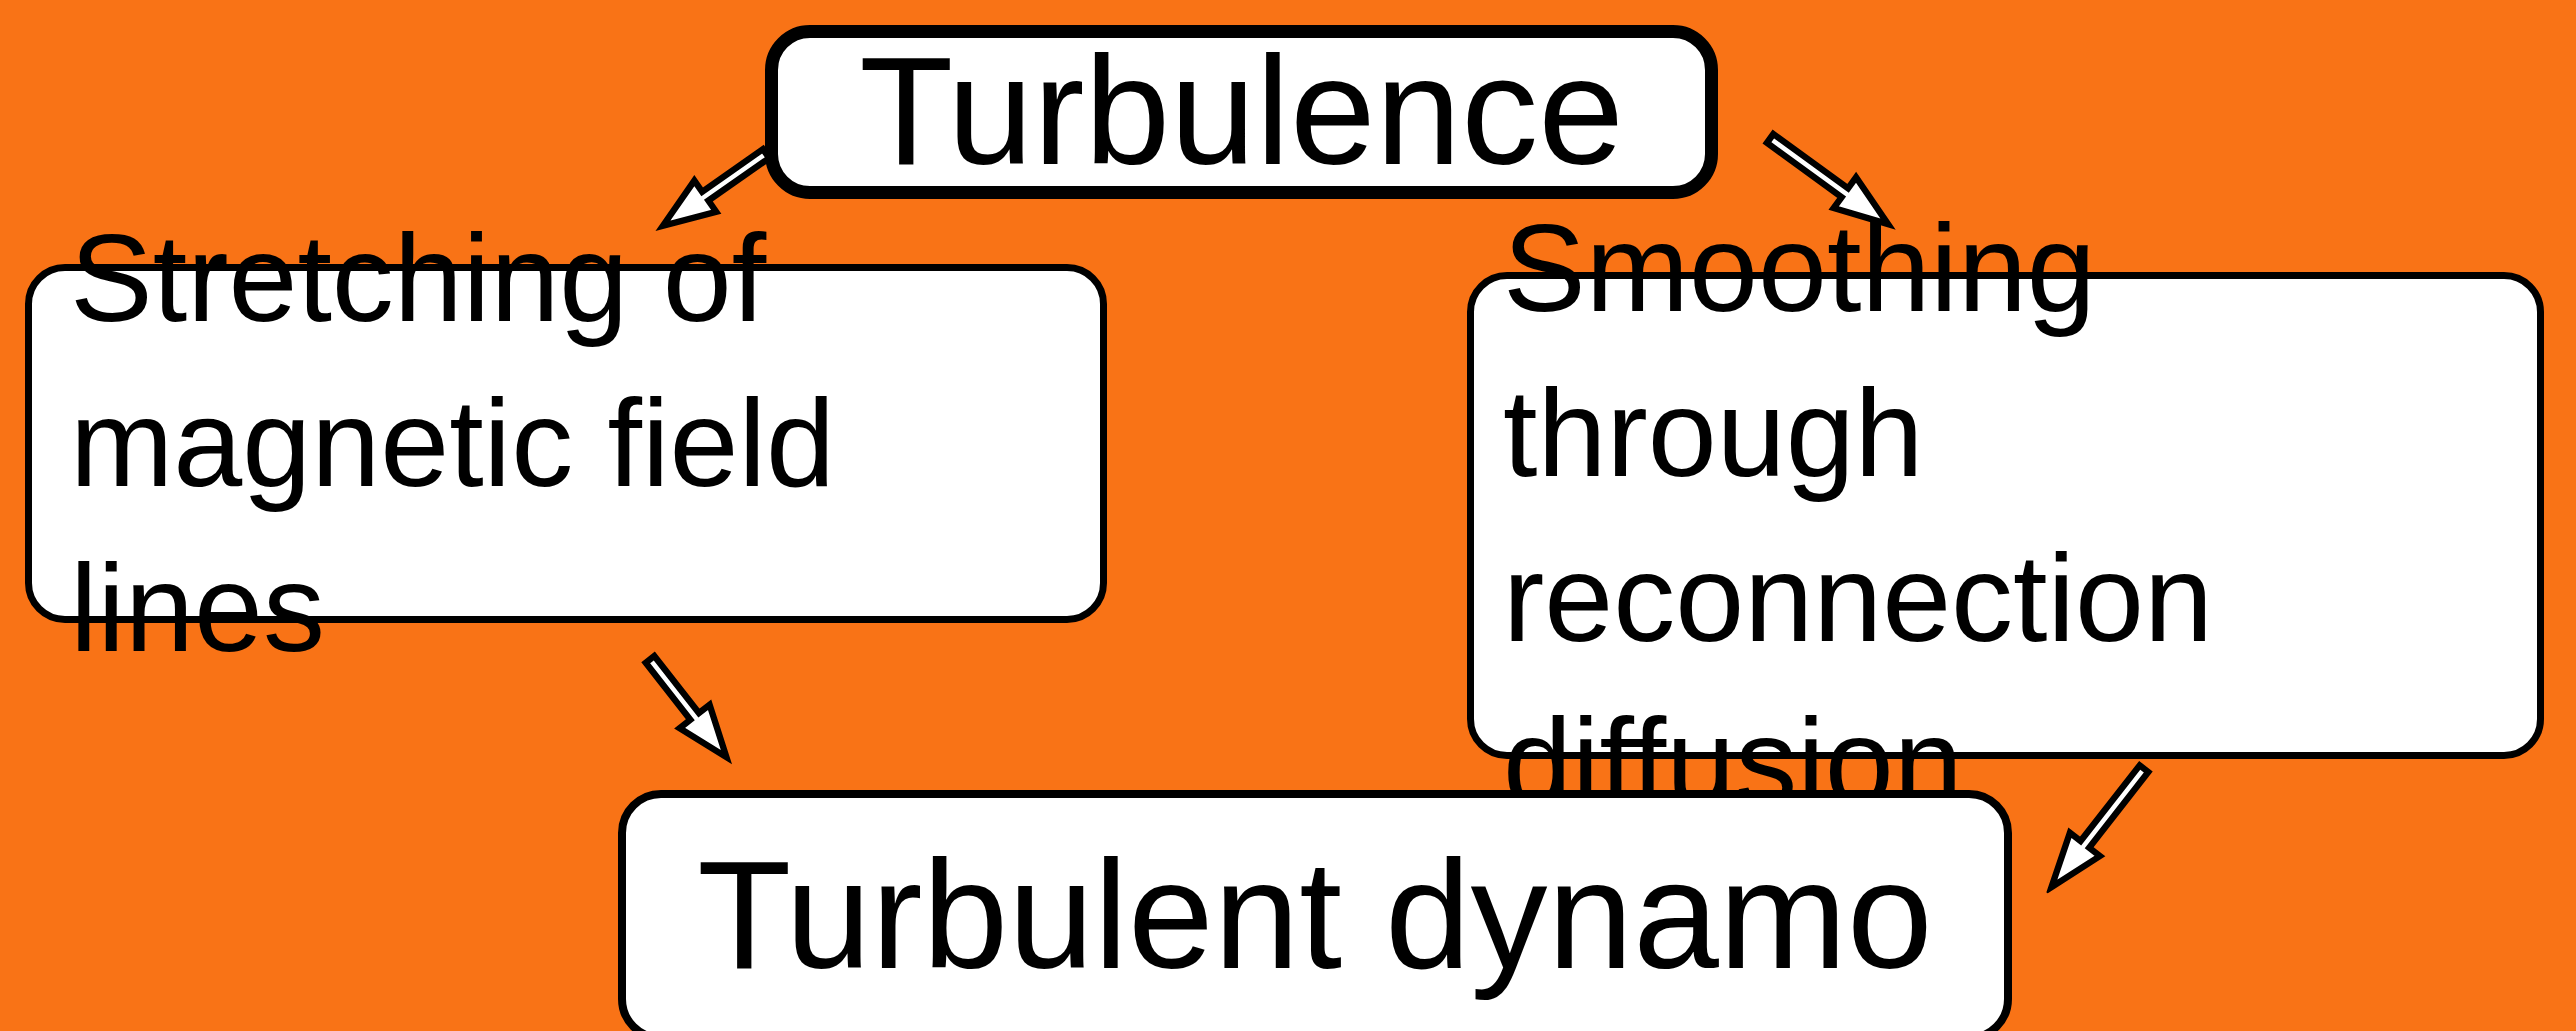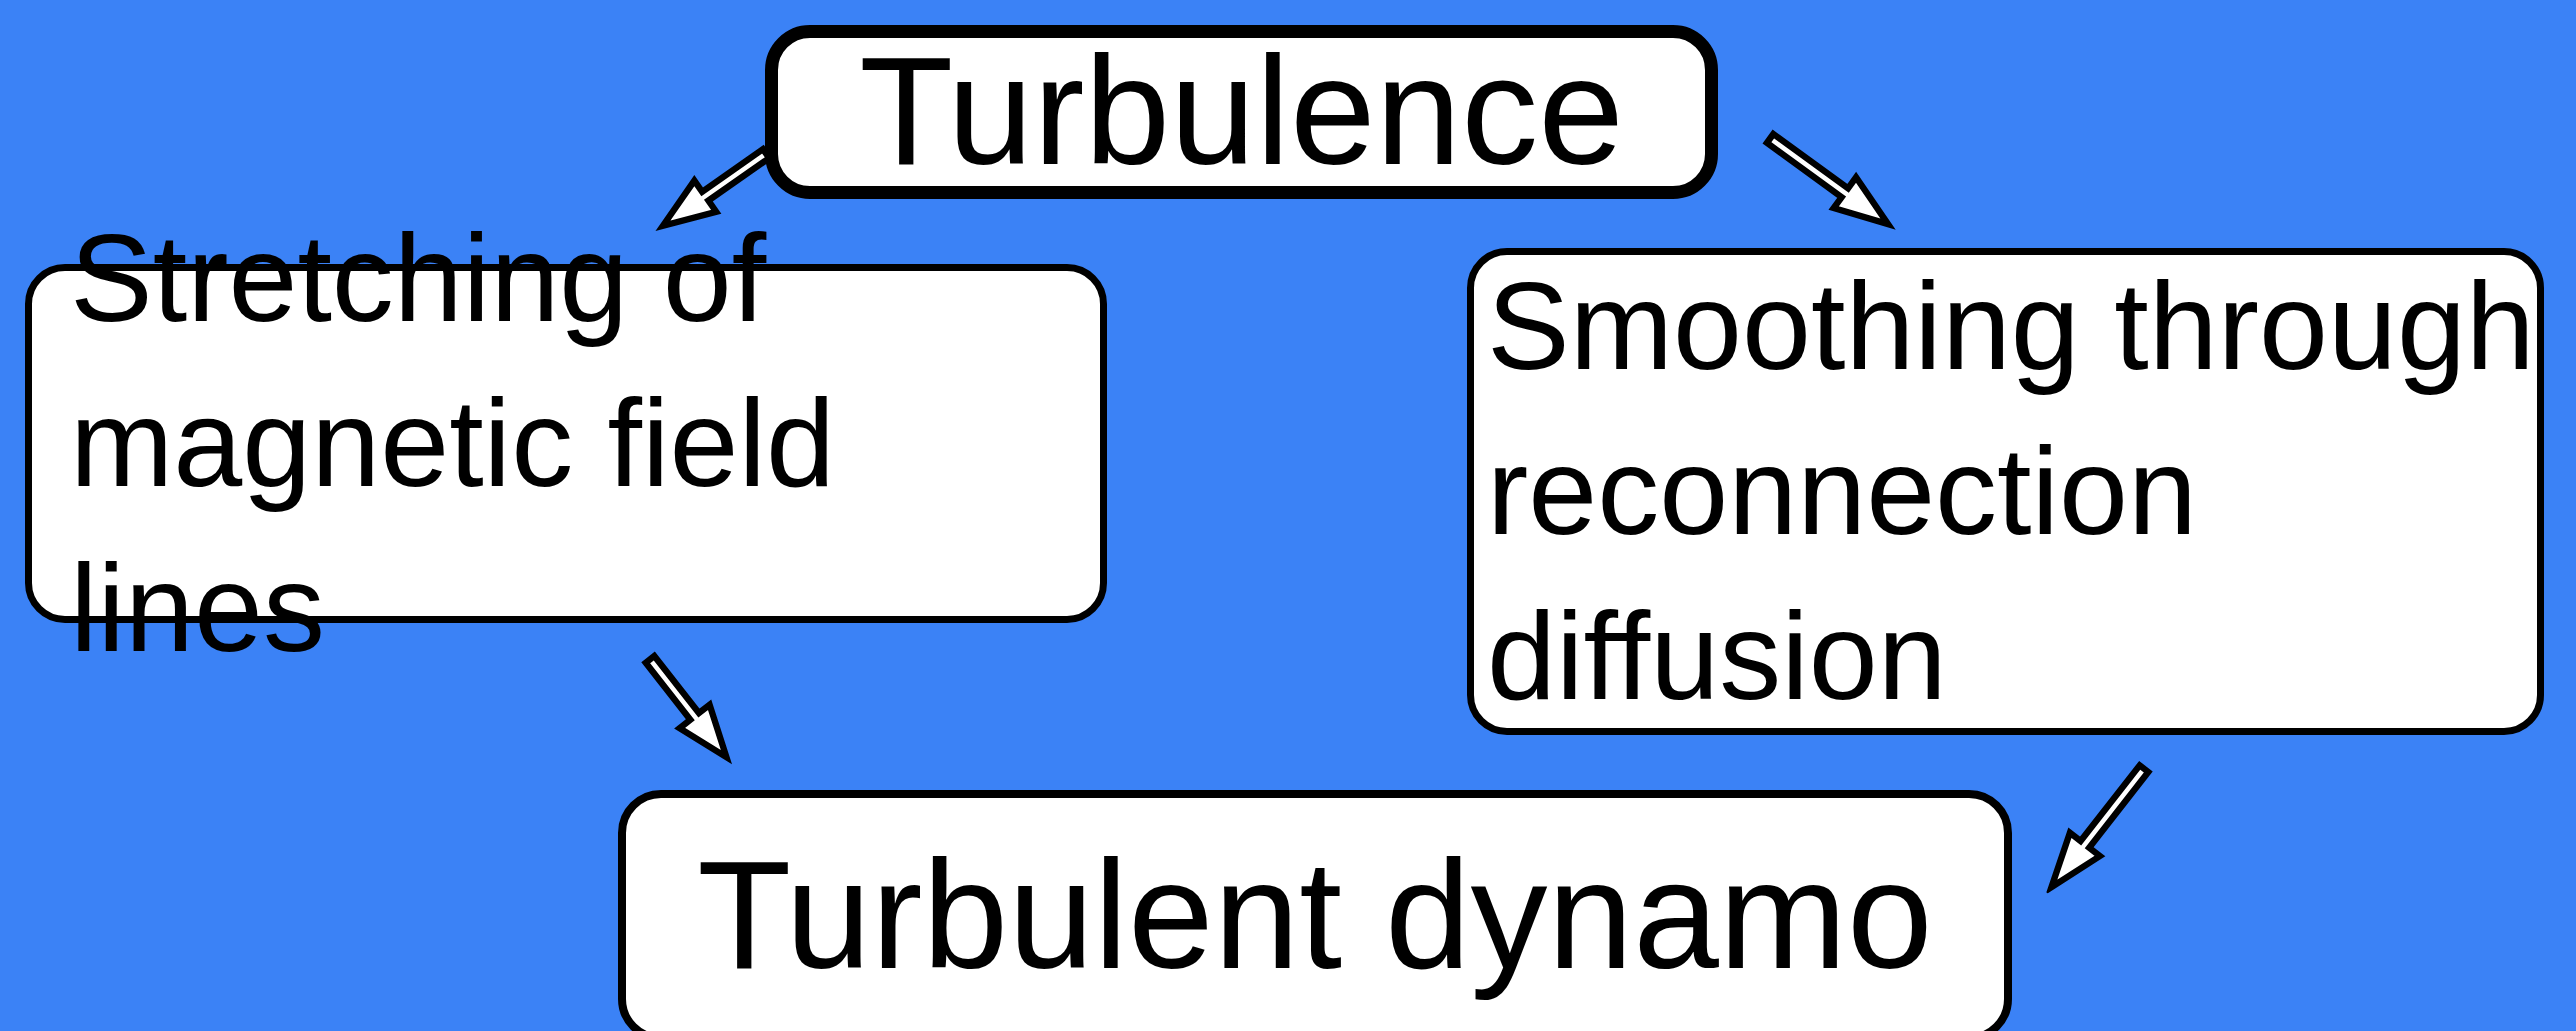--- a/index.html
+++ b/index.html
@@ -4,21 +4,21 @@
 <style>
   html, body {
     margin: 0;
     padding: 0;
     background: #ffffff;
   }
   .canvas {
     position: relative;
     width: 2576px;
     height: 1031px;
-    background: #3b82f6;
+    background: #f97316;
     overflow: hidden;
     font-family: "Liberation Sans", sans-serif;
     color: #000000;
   }
   .node {
     position: absolute;
     background: #ffffff;
     border-style: solid;
     border-color: #000000;
     box-sizing: border-box;
@@ -38,27 +38,27 @@
   .node-stretching {
     left: 25px; top: 264px;
     width: 1082px; height: 359px;
     border-width: 7.2px;
     border-radius: 40px;
     font-size: 124px;
     line-height: 1.33;
     padding-left: 38px;
   }
   .node-smoothing {
-    left: 1467px; top: 248px;
+    left: 1467px; top: 272px;
     width: 1077px; height: 487px;
     border-width: 7.2px;
     border-radius: 40px;
     font-size: 124px;
     line-height: 1.33;
-    padding-left: 13px;
+    padding-left: 29px;
   }
   .node-dynamo {
     left: 618px; top: 790px;
     width: 1394px; height: 252px;
     border-width: 8.1px;
     border-radius: 43px;
     font-size: 154px;
     justify-content: center;
   }
   .edge-arrow {

